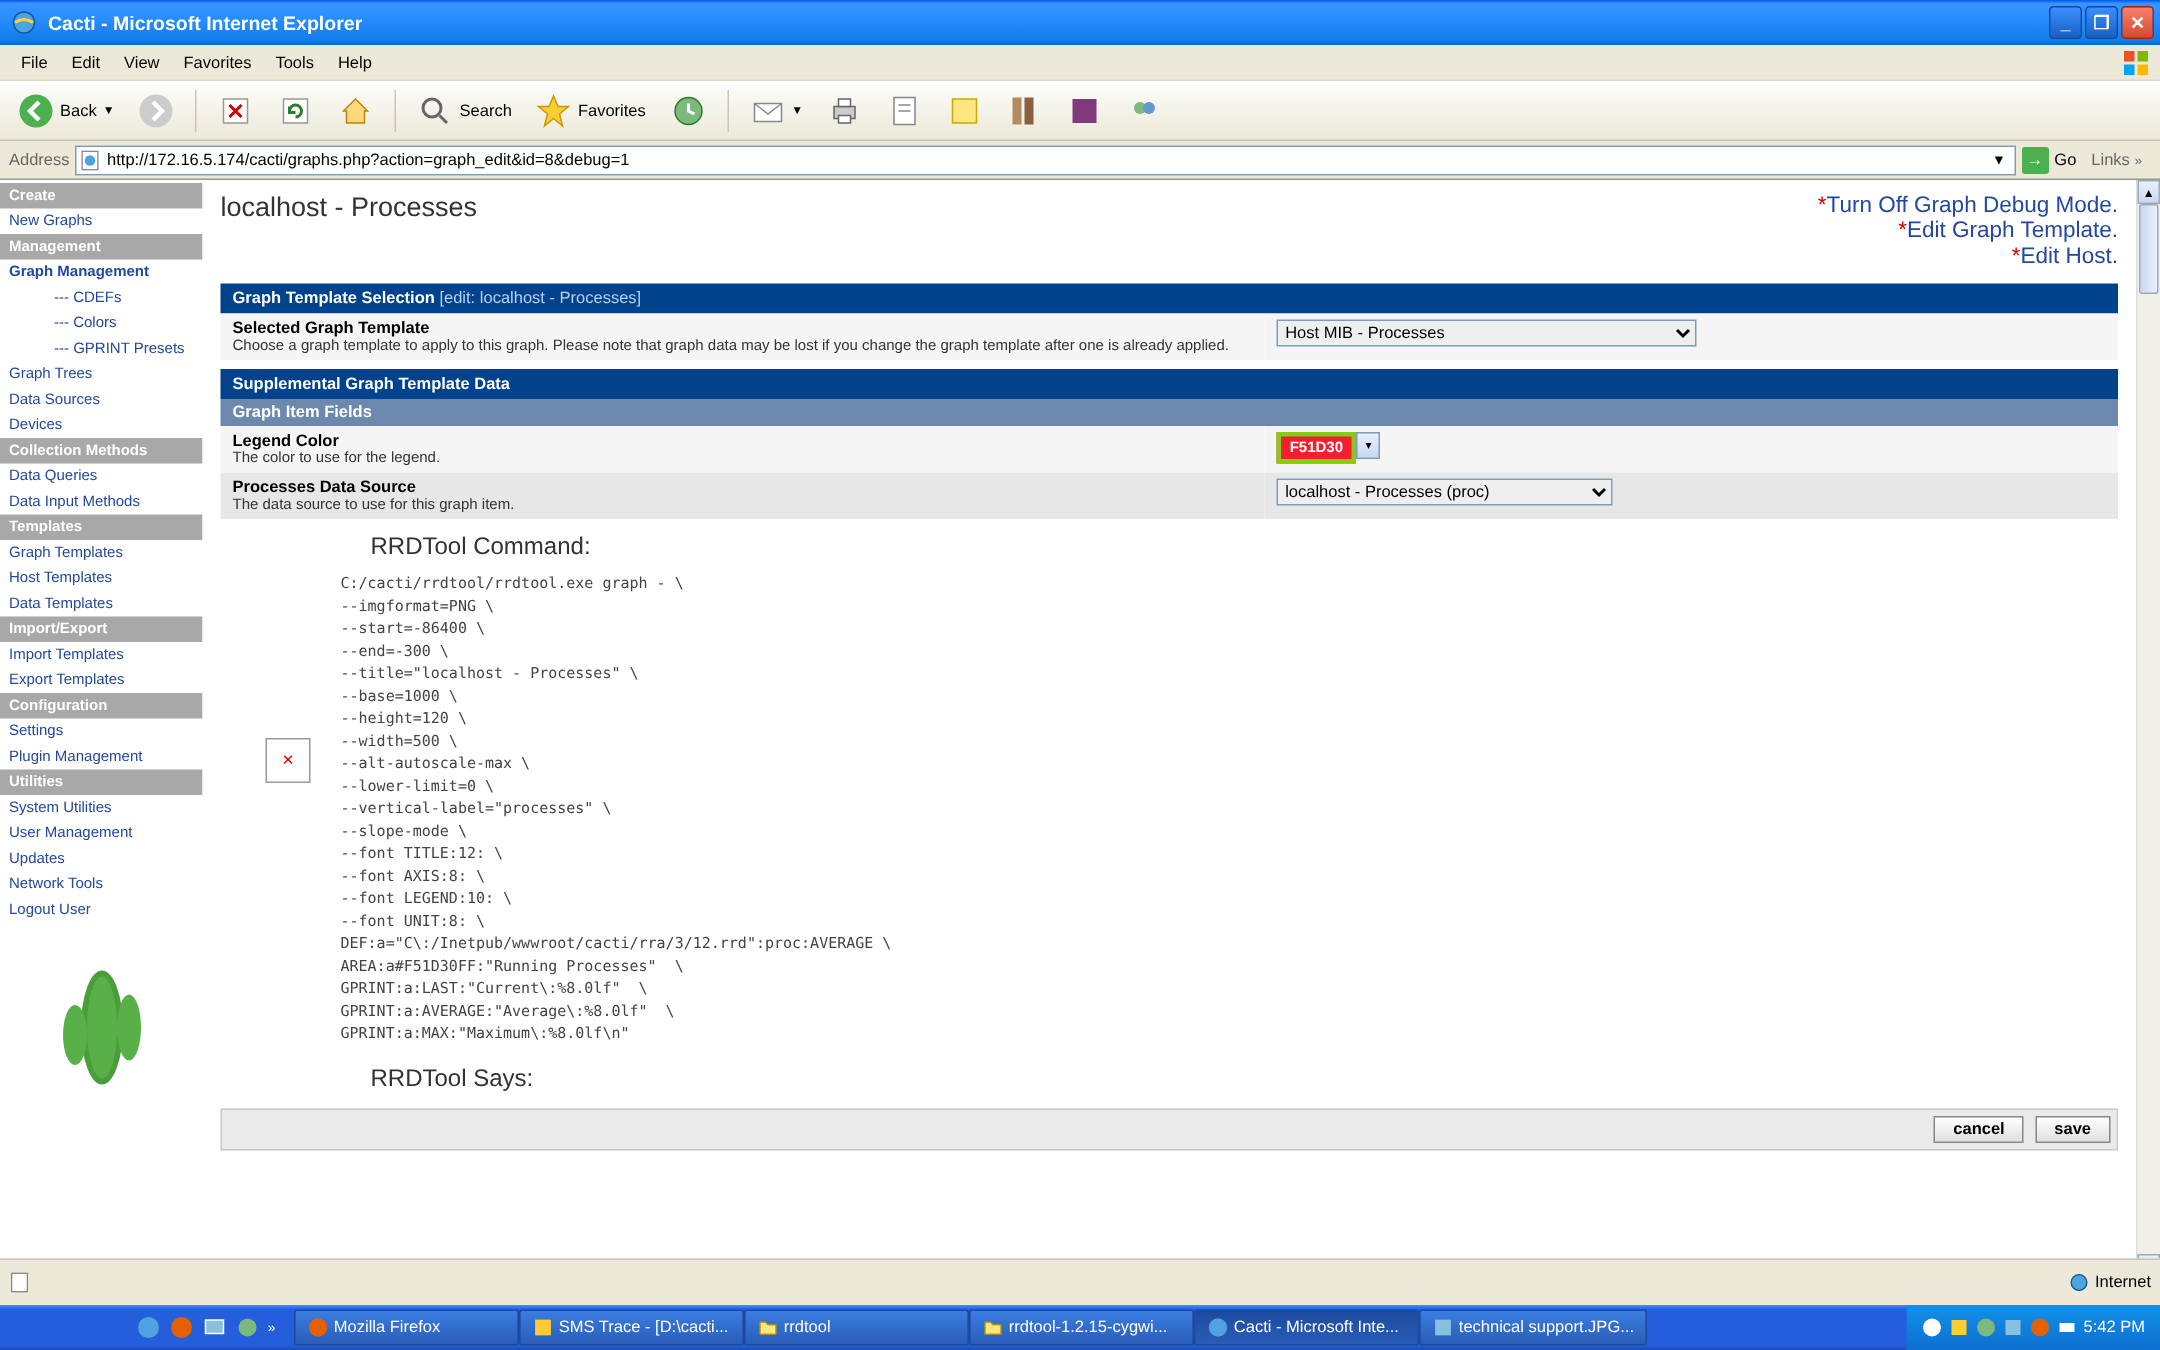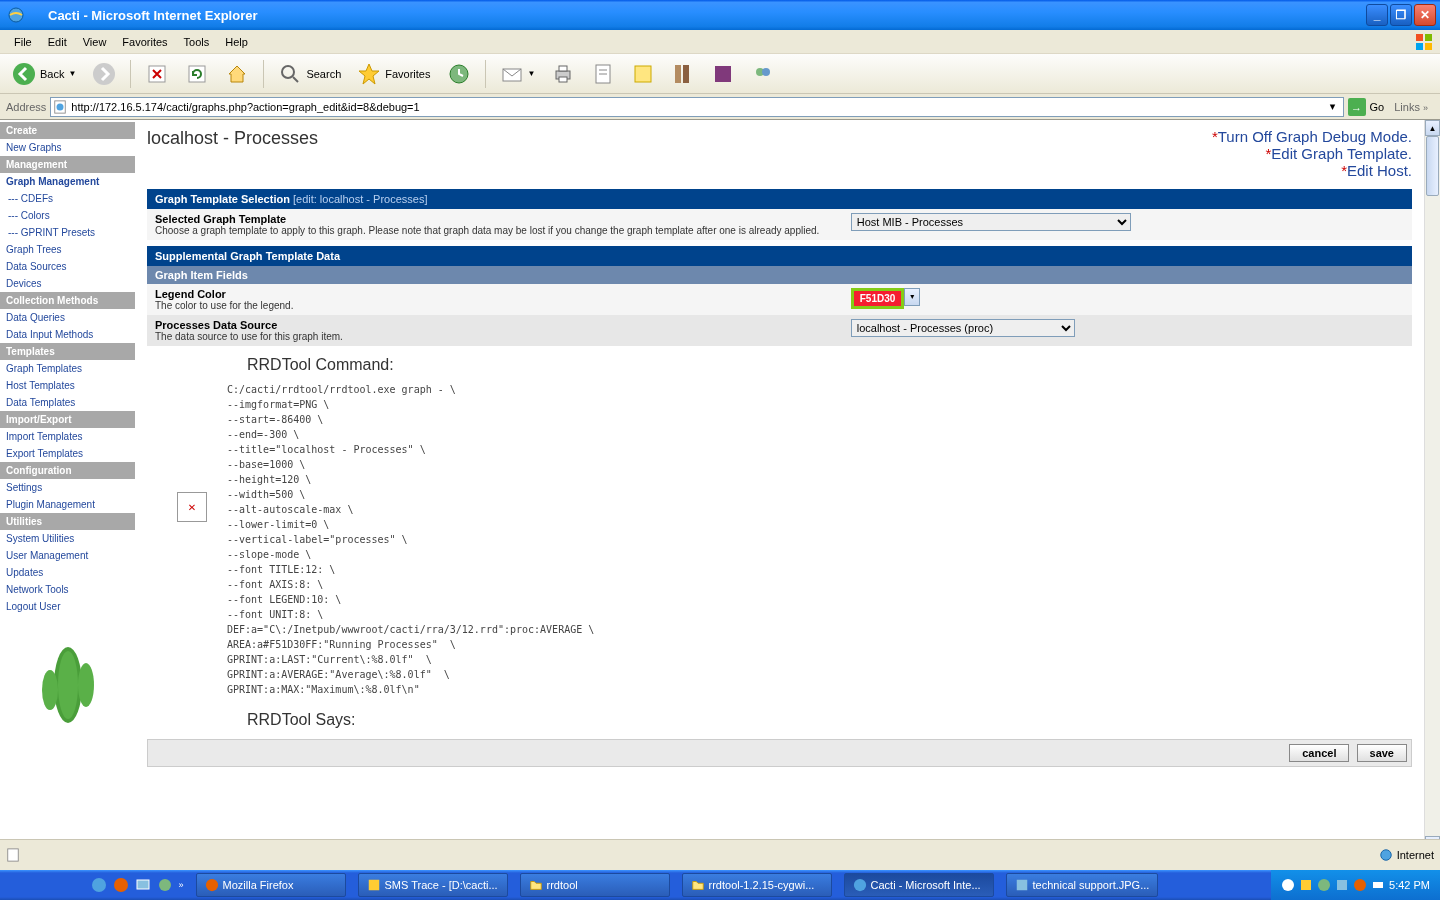--- a/index.html
+++ b/index.html
@@ -1,21 +1,21 @@
 <!DOCTYPE html>
 <html><head>
 <meta charset="utf-8">
 <style>
 * { box-sizing: border-box; margin: 0; padding: 0; }
 body { font-family: Tahoma, Verdana, Arial, sans-serif; font-size: 11px; background: #ece9d8; overflow: hidden; }
 
 
 .titlebar { background: linear-gradient(to bottom, #0058e6 0%, #3a93ff 8%, #288eff 40%, #127de8 88%, #036ad3 100%); height: 30px; display: flex; align-items: center; padding: 0 4px; color: #fff; }
 .titlebar .app-icon { width: 16px; height: 16px; margin: 0 4px; }
-.titlebar .title-text { font-weight: bold; font-size: 13px; flex: 1; margin-left: 20px; }
+.titlebar .title-text { font-weight: bold; font-size: 13px; flex: 1; margin-left: 4px; }
 .titlebar .win-btns { display: flex; gap: 2px; }
 .titlebar .win-btn { width: 22px; height: 22px; border-radius: 3px; display: flex; align-items: center; justify-content: center; font-weight: bold; font-size: 12px; color: #fff; }
 .titlebar .win-btn.min, .titlebar .win-btn.max { background: linear-gradient(to bottom, #3b8eff, #1860c2); border: 1px solid #0f4a9e; }
 .titlebar .win-btn.close { background: linear-gradient(to bottom, #f88070, #d54a2f); border: 1px solid #a02a12; }
 
 
 .menubar { background: #ece9d8; height: 24px; display: flex; align-items: center; padding: 0 6px; border-bottom: 1px solid #ddd8c6; }
 .menubar .menu-item { padding: 3px 8px; cursor: default; }
 .menubar .flag { margin-left: auto; width: 20px; height: 20px; }
 
@@ -41,21 +41,21 @@
 .scroll-thumb-top { position: absolute; top: 16px; left: 1px; right: 1px; height: 60px; background: linear-gradient(to right, #c8d8f0, #e8f0ff); border: 1px solid #9ab; border-radius: 2px; }
 .scroll-arrow { position: absolute; left: 0; right: 0; height: 16px; background: linear-gradient(to bottom, #e8f0ff, #c8d8f0); border: 1px solid #9ab; display: flex; align-items: center; justify-content: center; font-size: 8px; }
 .scroll-arrow.top { top: 0; }
 .scroll-arrow.bottom { bottom: 0; }
 
 
 .sidebar { width: 135px; background: #fff; font-size: 10px; padding-top: 2px; }
 .sb-header { background: #a8a8a8; color: #fff; font-weight: bold; padding: 3px 6px; font-size: 10px; }
 .sb-item { padding: 3px 6px; color: #23489c; cursor: pointer; }
 .sb-item.active { font-weight: bold; }
-.sb-sub { padding-left: 8px; color: #23489c; }
+.sb-sub { padding-left: 8px; color: #23489c; margin-left: 28px; }
 
 
 .main { flex: 1; padding: 8px 12px; overflow: auto; background: #fff; }
 .page-header { display: flex; justify-content: space-between; align-items: flex-start; margin-bottom: 10px; }
 .page-title { font-family: Arial, sans-serif; font-size: 18px; color: #333; }
 .action-links { text-align: right; font-family: Arial, sans-serif; }
 .action-links a { color: #23489c; font-size: 15px; text-decoration: none; display: block; }
 .action-links a::before { content: "*"; color: #c00; }
 
 
@@ -87,21 +87,21 @@
 
 
 .statusbar { position: absolute; bottom: 30px; left: 0; right: 0; height: 24px; background: #ece9d8; border-top: 1px solid #cac6b4; display: flex; align-items: center; padding: 15px 6px; font-size: 11px; }
 .statusbar .status-right { margin-left: auto; display: flex; align-items: center; gap: 4px; }
 
 
 .taskbar { position: absolute; bottom: 0; left: 0; right: 0; height: 30px; background: linear-gradient(to bottom, #3a93ff 0%, #245edb 10%, #245edb 90%, #1b4eb5 100%); display: flex; align-items: stretch; }
 .start-btn { background: linear-gradient(to bottom, #3c993c, #178217); color: #fff; font-weight: bold; font-style: italic; font-size: 15px; padding: 0 18px 0 10px; display: flex; align-items: center; border-radius: 0 10px 10px 0; gap: 4px; margin-top: 41px; }
 .ql { display: flex; align-items: center; gap: 6px; padding: 0 8px; }
 .ql-icon { width: 16px; height: 16px; }
-.task-items { display: flex; align-items: center; gap: 12px; flex: 1; padding: 2px 4px; }
+.task-items { display: flex; align-items: center; gap: 0; flex: 1; padding: 2px 4px; }
 .task-btn { background: linear-gradient(to bottom, #3a7de0, #2a5db8); color: #fff; padding: 0 8px; height: 24px; display: flex; align-items: center; gap: 4px; border-radius: 2px; font-size: 11px; min-width: 150px; border: 1px solid #1c4a9e; }
 .task-btn.active { background: linear-gradient(to bottom, #1c4a9e, #2a5db8); }
 .systray { background: linear-gradient(to bottom, #1290e9, #0d6fd0); display: flex; align-items: center; gap: 4px; padding: 0 10px; color: #fff; font-size: 11px; }
 .tray-icon { width: 14px; height: 14px; }
 </style>
 </head>
 <body>
 
 <div class="titlebar">
   <svg class="app-icon" viewBox="0 0 16 16">

